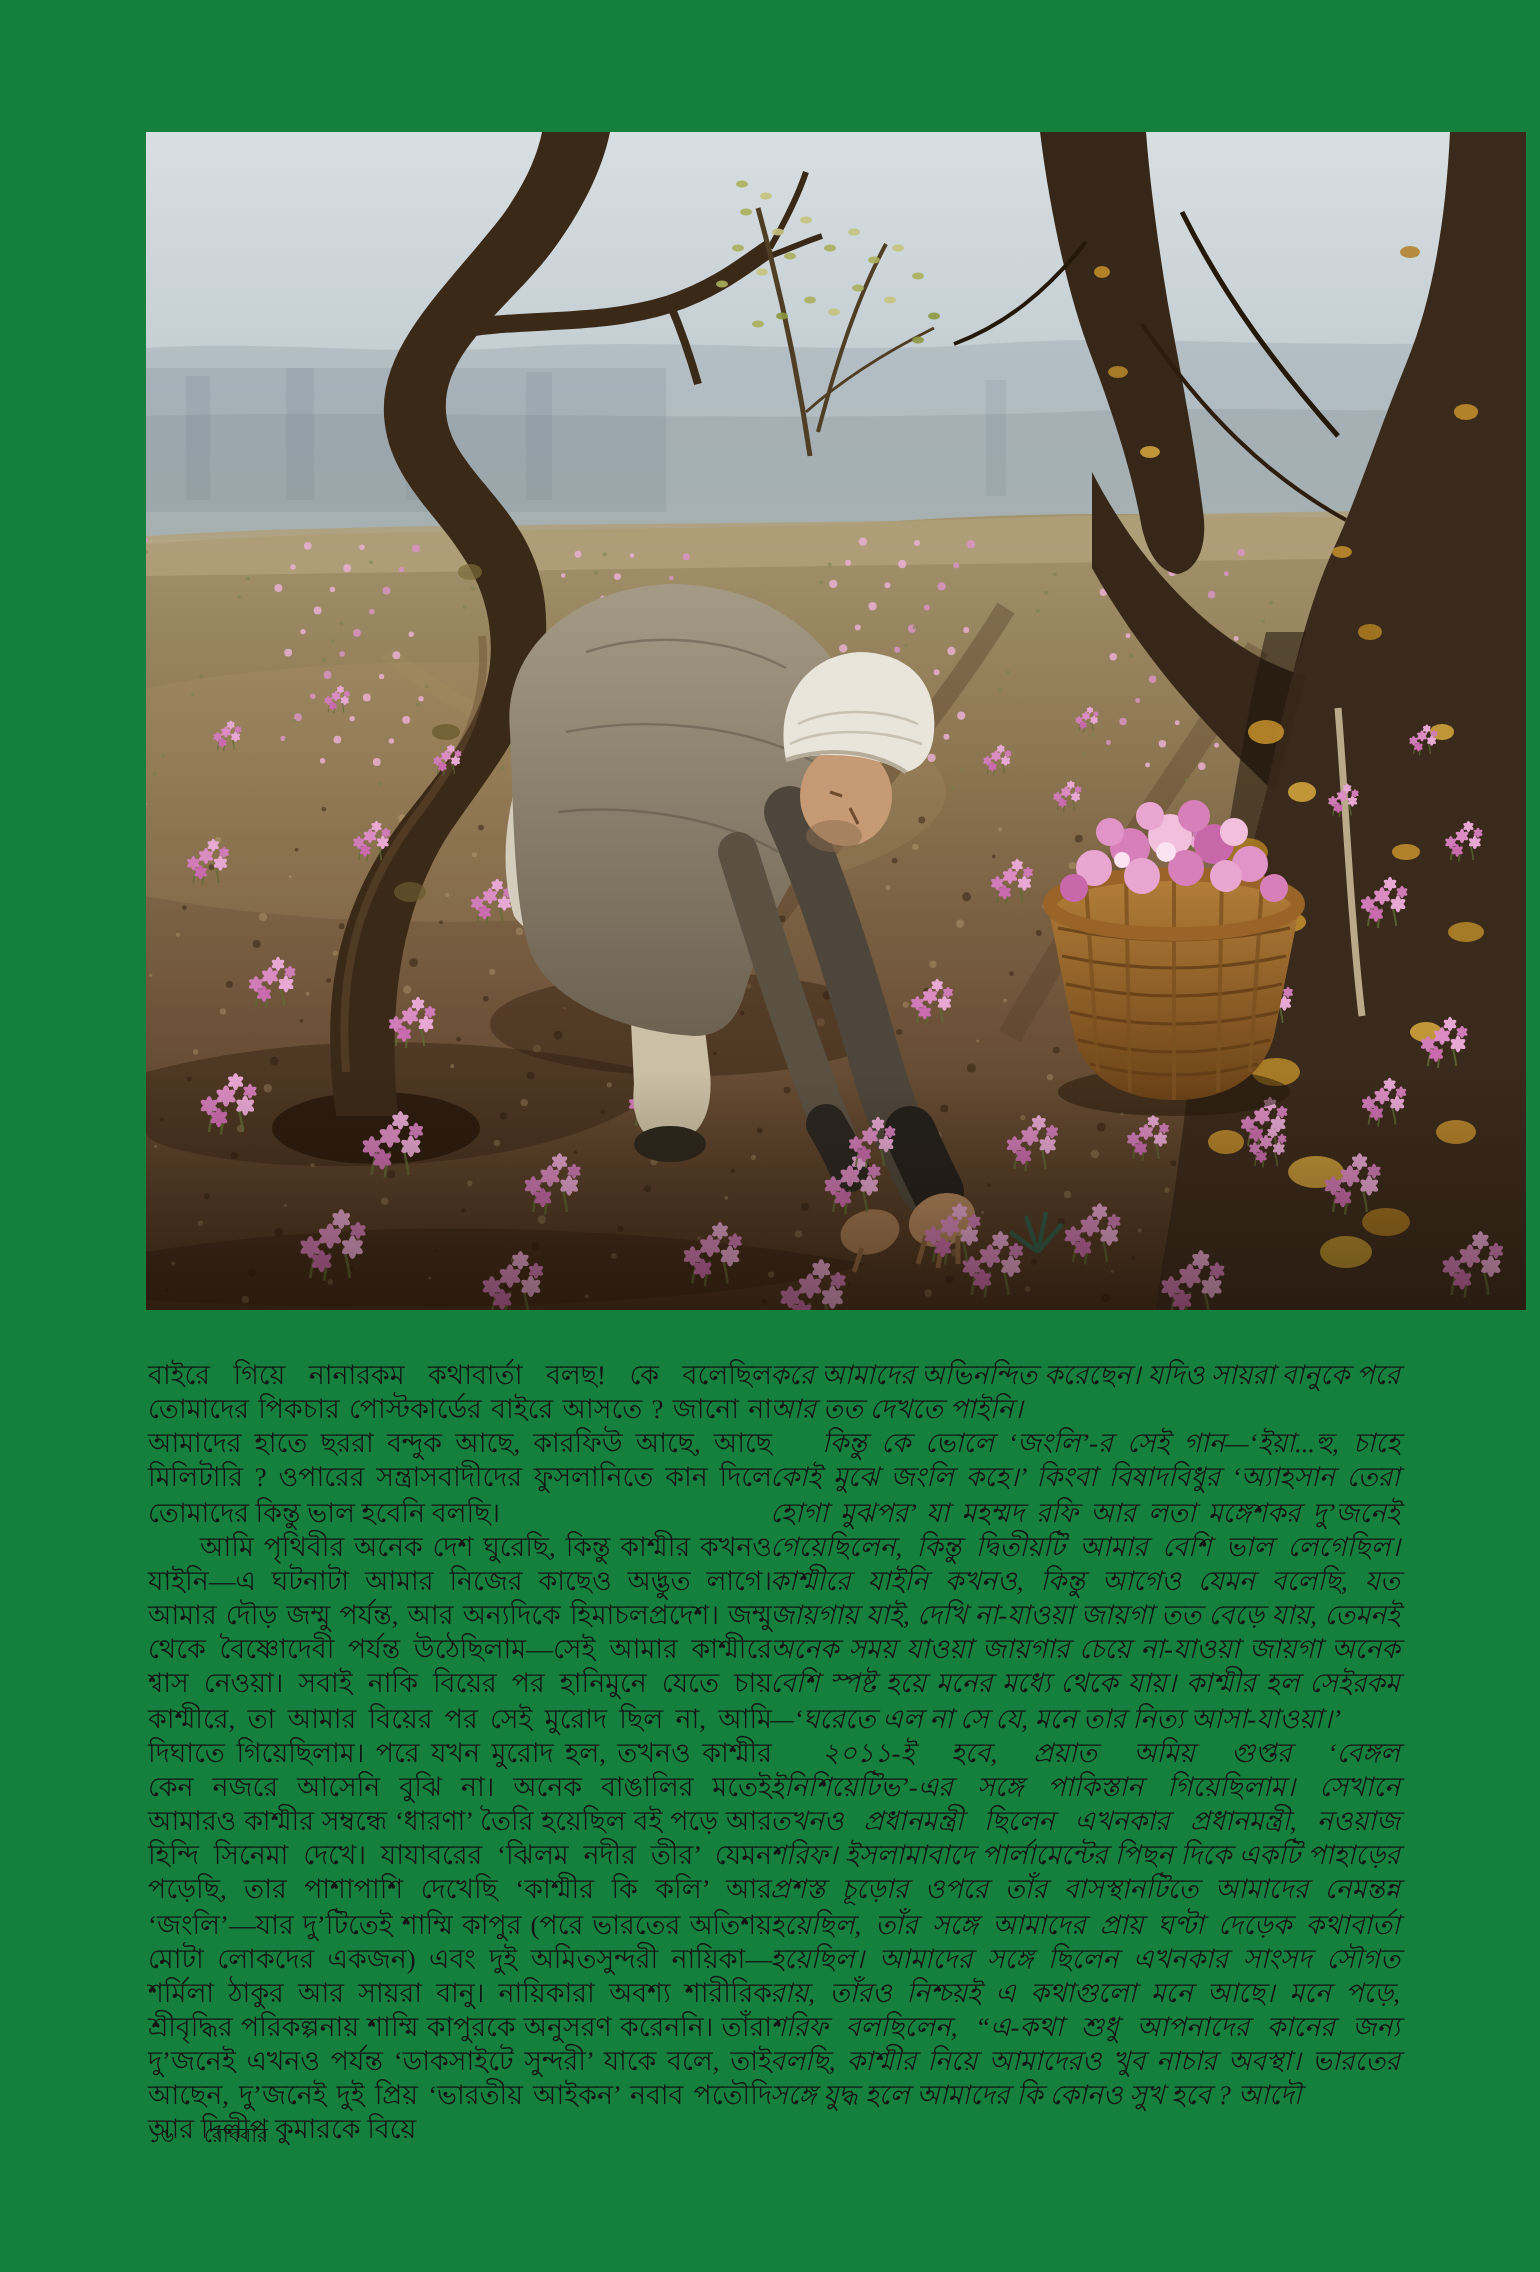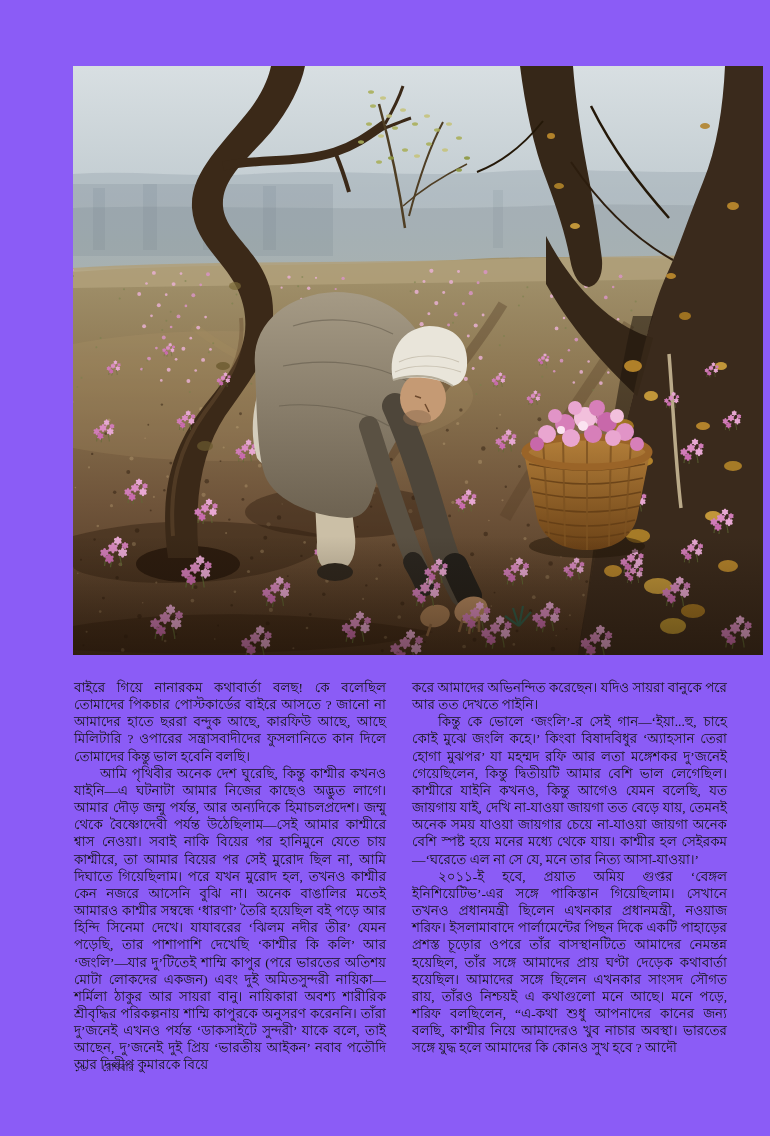--- a/index.html
+++ b/index.html
@@ -1,23 +1,23 @@
 <!DOCTYPE html>
 <html><head>
 <meta charset="utf-8">
 <style>
   html,body{margin:0;padding:0;background:#e8e8e8;}
-  .page{position:relative;width:770px;height:1136px;background:#8b5cf6;overflow:hidden;
+  .page{position:relative;width:770px;height:1136px;background:#15803d;overflow:hidden;
         font-family:"Liberation Serif","DejaVu Serif",serif;}
   .photo{position:absolute;left:73px;top:66px;width:690px;height:589px;overflow:hidden;}
   .photo svg{display:block;}
   .col{position:absolute;top:679px;text-align:justify;font-size:13.4px;line-height:17.15px;
        color:#141414;}
   #col-left{left:74px;width:312px;}
-  #col-right{left:412px;width:315px;}
+  #col-right{left:385px;width:315px;font-style:italic;}
   p.para{margin:0;padding:0;}
   p.indent{text-indent:26px;}
   .footer{position:absolute;left:74px;top:1060px;font-size:10px;color:#111;}
   .footer .num{margin-right:15px;}
 </style>
 </head>
 <body>
 
 <div class="page">
 

